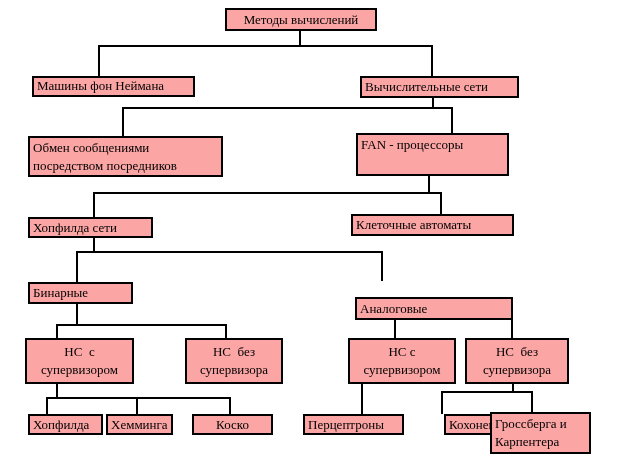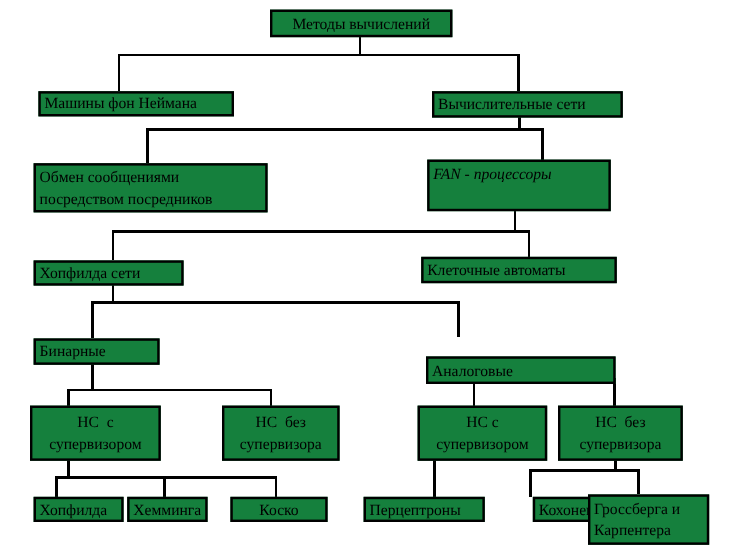--- a/index.html
+++ b/index.html
@@ -17,32 +17,32 @@
   }
   .canvas svg {
     position: absolute;
     left: 0;
     top: 0;
   }
   .node {
     position: absolute;
     box-sizing: border-box;
     border: 2px solid #000000;
-    background: #15803d;
+    background: #fca5a5;
     color: #000000;
     font-size: 13px;
     line-height: 18px;
     display: flex;
     align-items: center;
     white-space: pre-wrap;
     overflow: hidden;
   }
   .node.align-left   { justify-content: flex-start; padding-left: 3px; padding-right: 2px; }
   .node.align-center { justify-content: center; text-align: center; }
-  .node.valign-top   { align-items: flex-start; padding-top: 1px; font-style: italic; }
+  .node.valign-top   { align-items: flex-start; padding-top: 1px; }
 </style>
 </head>
 <body>
 
 <div class="canvas" style="width: 629px; height: 466px; background: rgb(255, 255, 255);">
   <svg id="lines" xmlns="http://www.w3.org/2000/svg" shape-rendering="crispEdges" width="629" height="466">
       <polyline points="300,30 300,46 99,46 99,76" fill="none" stroke="#000000" stroke-width="2"></polyline>
       <polyline points="300,46 432,46 432,76" fill="none" stroke="#000000" stroke-width="2"></polyline>
       <polyline points="433,97 433,108 123,108 123,136" fill="none" stroke="#000000" stroke-width="2"></polyline>
       <polyline points="433,108 452,108 452,134" fill="none" stroke="#000000" stroke-width="2"></polyline>

